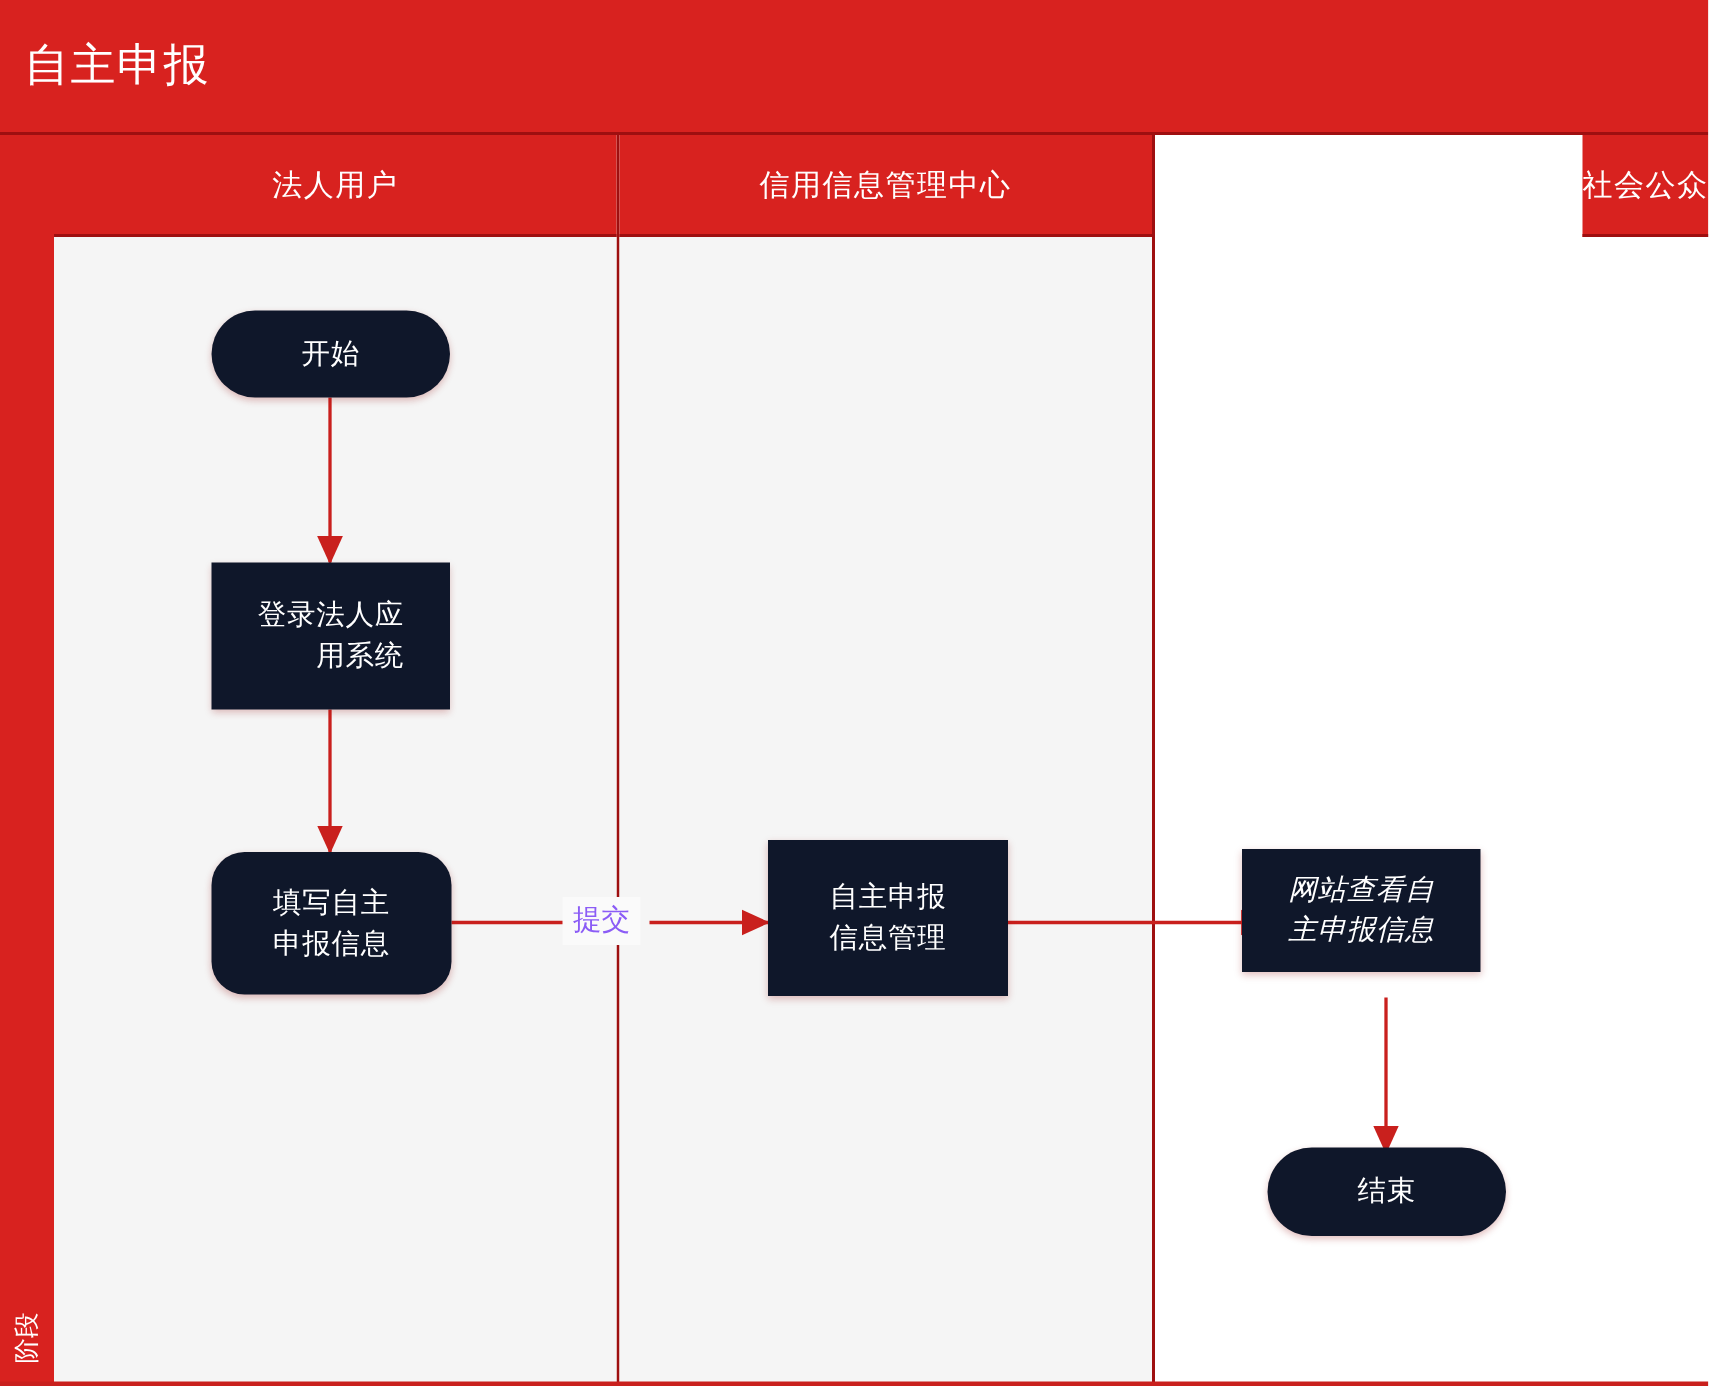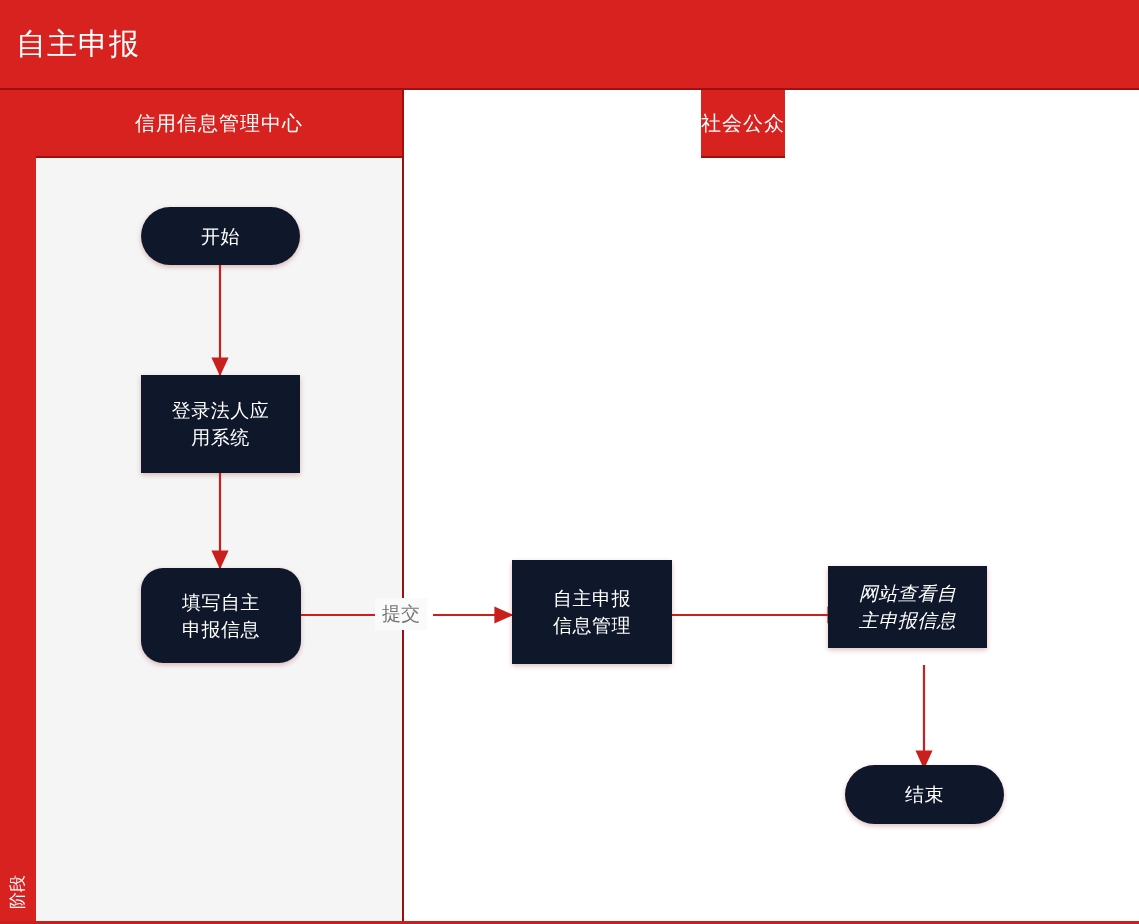--- a/index.html
+++ b/index.html
@@ -135,28 +135,28 @@
     align-items: center;
     justify-content: center;
     text-align: center;
     font-size: 19px;
     line-height: 27px;
     box-shadow: 0 2px 5px rgba(150, 20, 20, 0.28);
     box-sizing: border-box;
     letter-spacing: 0.5px;
   }
   .node.terminator { border-radius: 40px; }
-  .node.process { border-radius: 0; }
+  .node.process { border-radius: 0; text-align: right; }
   .node-label { white-space: pre-line; padding: 0 8px; }
 
   
   .edge-label {
     position: absolute;
     background: #FAFAFA;
-    color: #737373;
+    color: #8b5cf6;
     font-size: 19px;
     line-height: 26px;
     padding: 3px 7px;
     white-space: nowrap;
     box-sizing: border-box;
   }
 
   
   .bottom-rule {
     position: absolute;
@@ -177,20 +177,24 @@
   </div>
 
   <div class="phase-band">
     <div class="phase-label">
       <span>阶段</span>
     </div>
   </div>
 
   <div class="lanes">
 
+    <div class="lane lane-w1">
+      <div class="lane-head">法人用户</div>
+      <div class="lane-body"></div>
+    </div>
 
     <div class="lane lane-w2">
       <div class="lane-head">信用信息管理中心</div>
       <div class="lane-body"></div>
     </div>
 
     <div class="lane lane-w3">
       <div class="lane-head">社会公众</div>
       <div class="lane-body"></div>
     </div>

